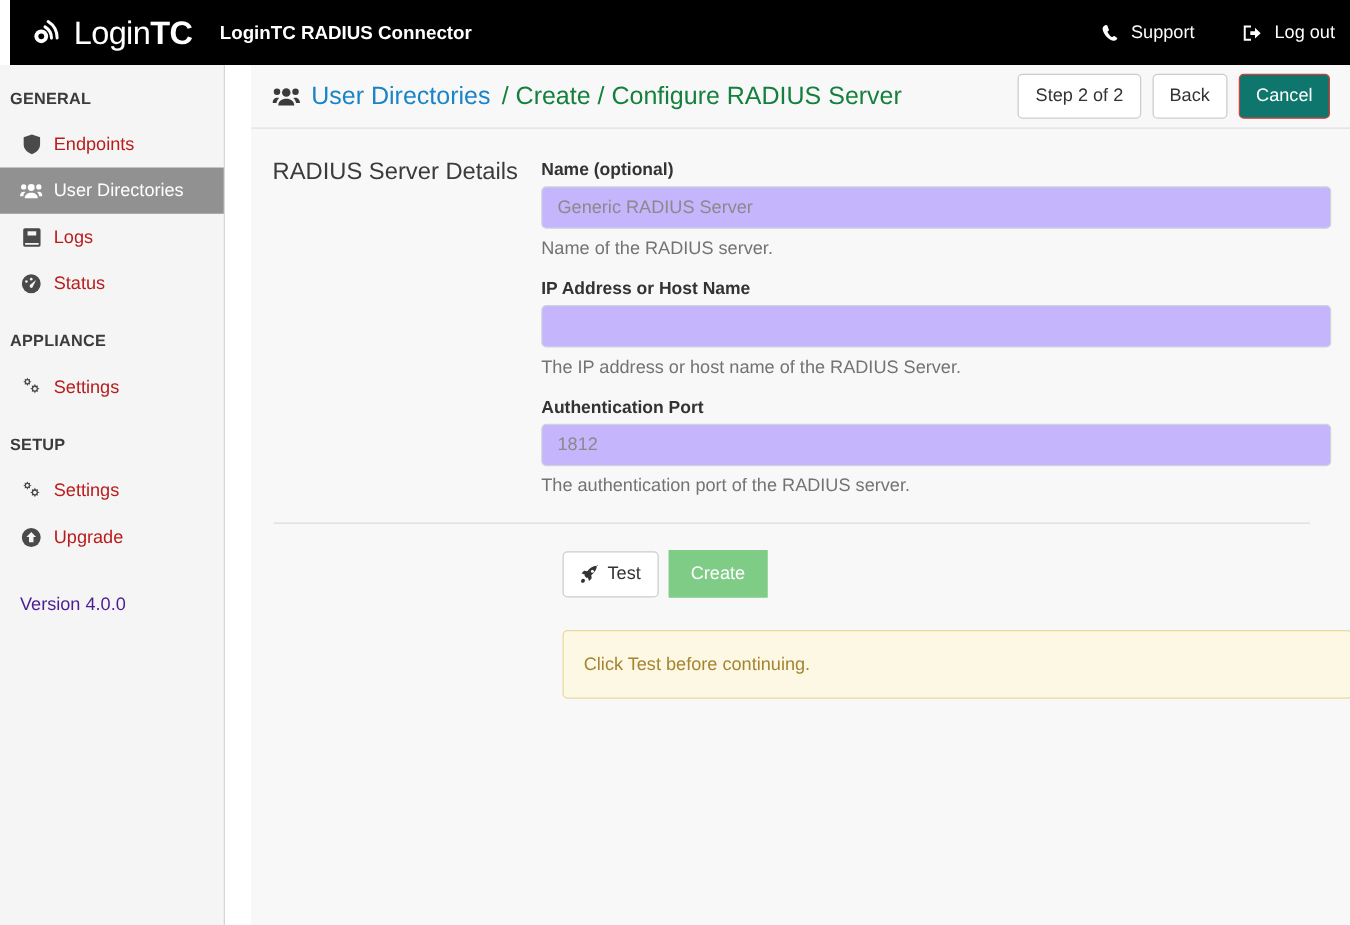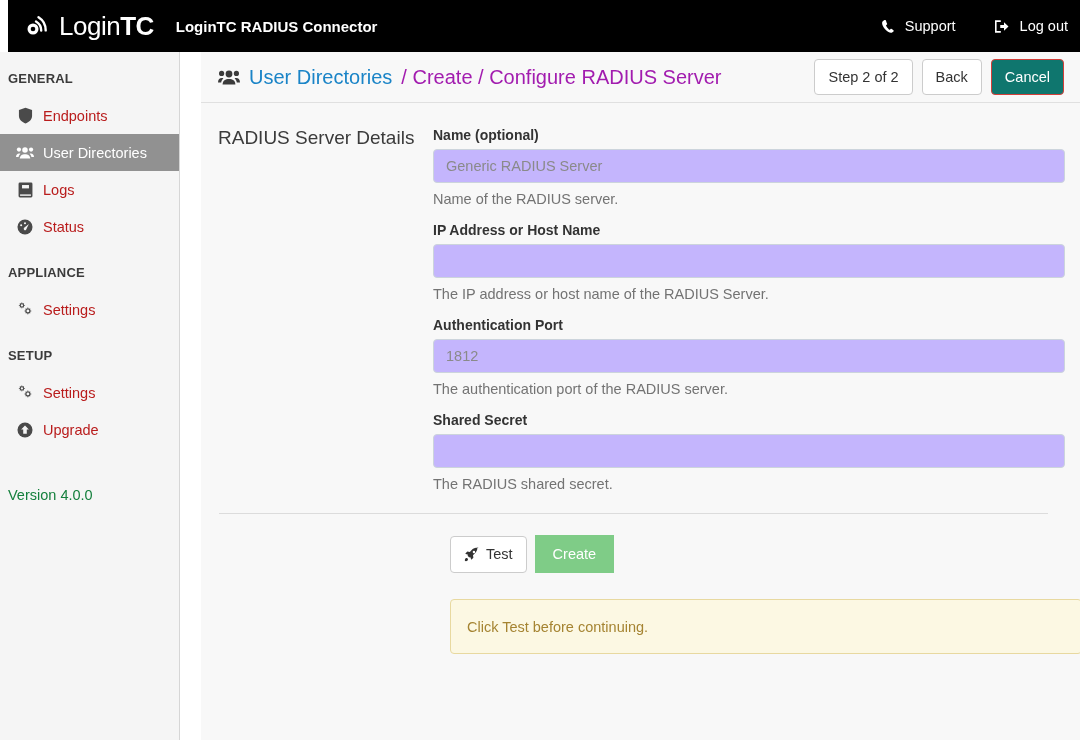--- a/index.html
+++ b/index.html
@@ -62,22 +62,22 @@
   .side-item {
     height: 37px; display: flex; align-items: center;
     padding-left: 16px; gap: 9px;
     font-size: 14.5px; color: #b91c1c; cursor: pointer;
     white-space: nowrap;
   }
   .side-item .si-icon { width: 18px; display: flex; justify-content: center; }
   .side-item svg { display:block; }
   .side-item.active { background: #919191; color: #ffffff; }
   .version {
-    font-size: 14.5px; color: #15803d;
-    padding-left: 8px; margin-top: 39px;
+    font-size: 14.5px; color: #4c1d95;
+    padding-left: 16px; margin-top: 28px;
   }
 
   
   .main {
     position: absolute; top: 52px; left: 201px;
     width: 879px; height: 688px;
     background: #f8f8f8;
   }
   .page-head {
     height: 51px; border-bottom: 1px solid #e0e0e0;
@@ -85,21 +85,21 @@
     padding: 0 16px 0 17px;
     background: #f8f8f8;
   }
   .crumb {
     display: flex; align-items: baseline; gap: 9px;
     font-size: 20px; white-space: nowrap;
   }
   .crumb .crumb-icon { align-self: center; display:flex; }
   .crumb .crumb-icon svg { display:block; }
   .crumb-link { color: #1a84c7; cursor: pointer; }
-  .crumb-tail { color: #a21caf; }
+  .crumb-tail { color: #15803d; }
   .head-btns { margin-left: auto; display: flex; gap: 9px; }
   .btn {
     font-family: "Liberation Sans", sans-serif;
     font-size: 14.5px; line-height: 1;
     padding: 10px 13px; border-radius: 4px;
     cursor: pointer; white-space: nowrap;
   }
   .btn-default {
     background: #ffffff; border: 1px solid #cccccc; color: #333333;
   }
@@ -339,25 +339,20 @@
           <input class="field-input" type="text" value="" placeholder="" style="">
           <div class="field-help">The IP address or host name of the RADIUS Server.</div>
         </div>
 
         <div class="field">
           <label class="field-label">Authentication Port</label>
           <input class="field-input" type="text" value="" placeholder="1812" style="">
           <div class="field-help">The authentication port of the RADIUS server.</div>
         </div>
 
-        <div class="field">
-          <label class="field-label">Shared Secret</label>
-          <input class="field-input" type="text" value="" placeholder="" style="">
-          <div class="field-help">The RADIUS shared secret.</div>
-        </div>
 
       </div>
 
       <hr class="divider">
 
       <div class="actions-row">
         <button class="btn btn-test">
           <span>
             <svg width="15" height="15" viewBox="0 0 16 16" xmlns="http://www.w3.org/2000/svg">
               <path d="M15.4 .6 c-2.8-.3-5.6 .8-7.5 2.9 L6.2 5.3 3.5 4.9 1.3 7.1 l3 1.2 -.5 .9 1.9 1.9 .9-.5 1.2 3 2.2-2.2 -.4-2.7 1.8-1.7 c2.1-1.9 3.2-4.7 2.9-7.5 z" fill="#333333"></path>

